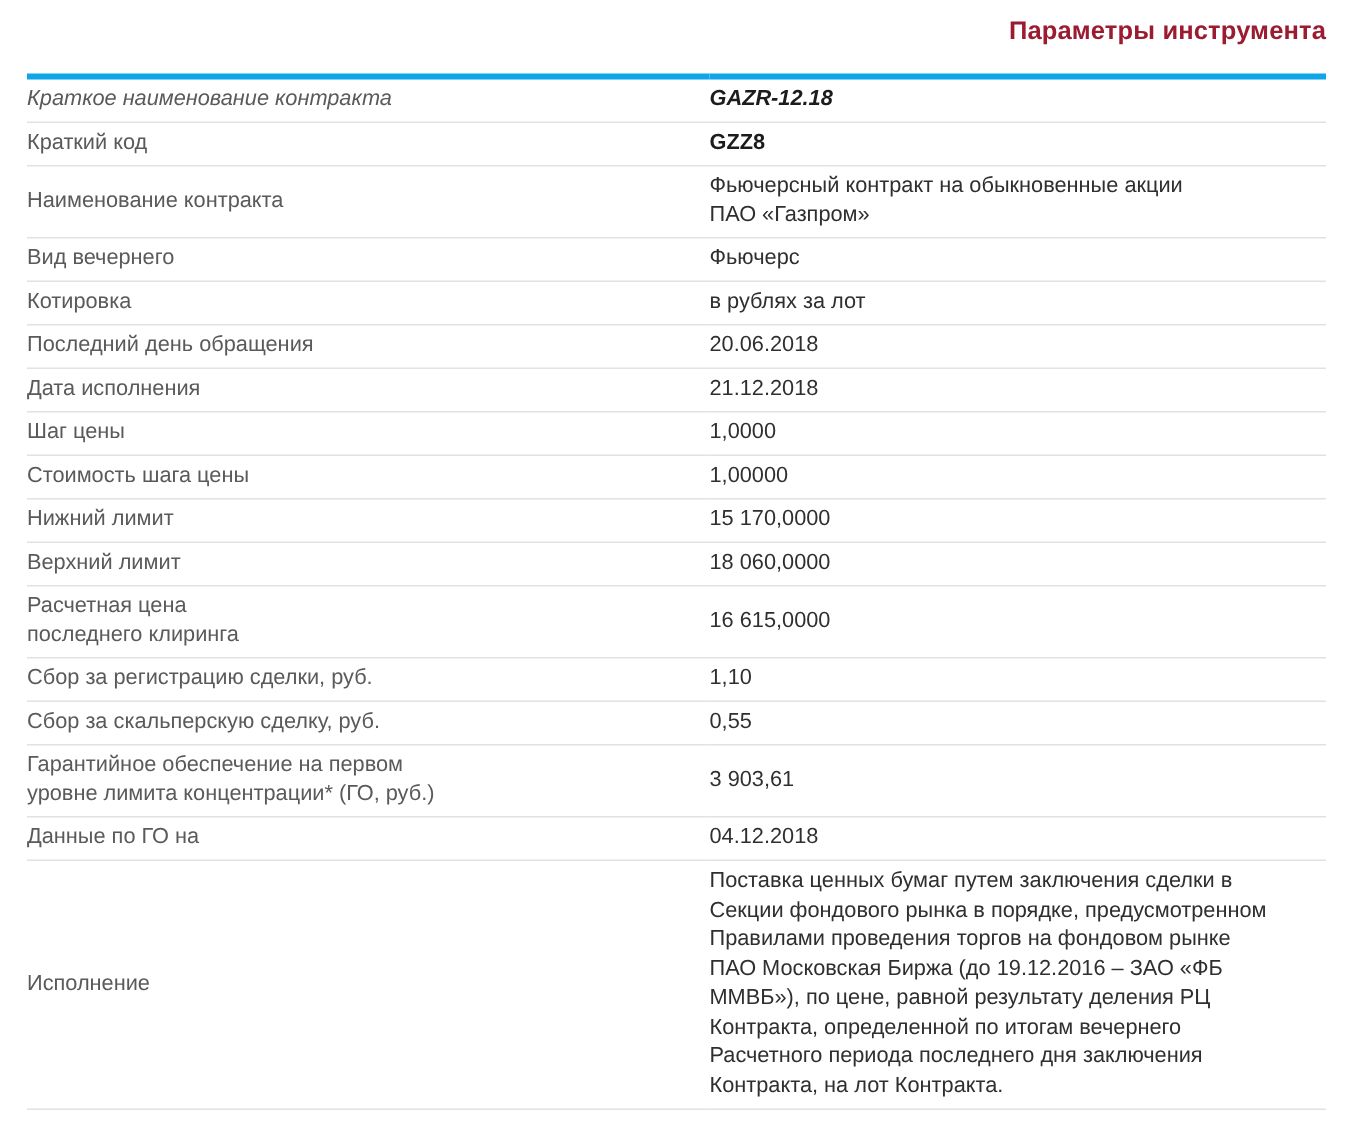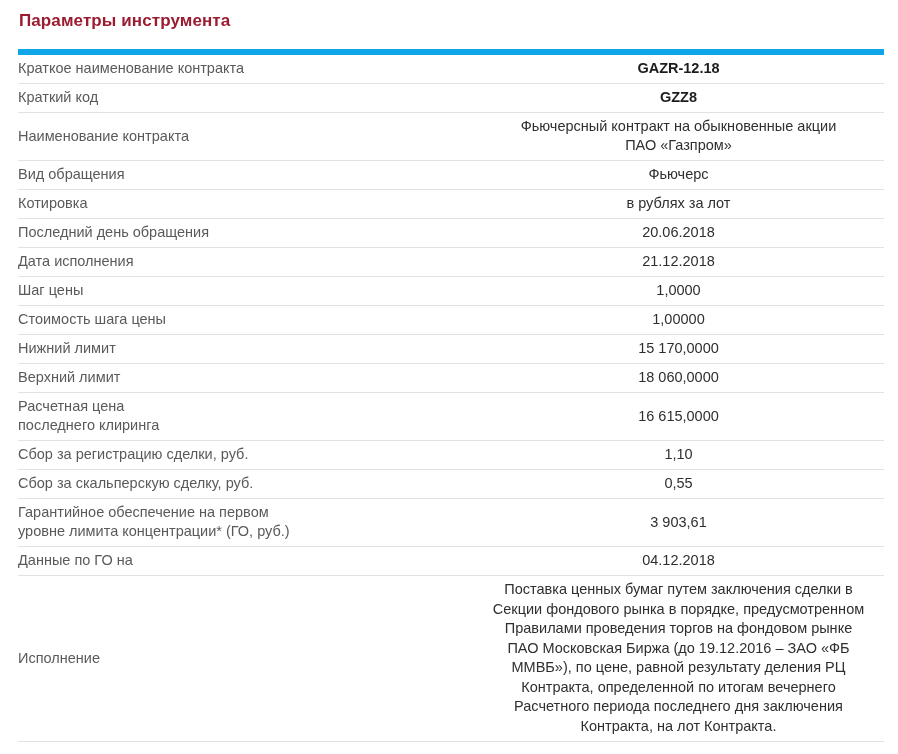--- a/index.html
+++ b/index.html
@@ -23,54 +23,56 @@
   }
 
   .page-title {
     color: #9b1b30;
     font-size: 17px;
     font-weight: bold;
     letter-spacing: 0.1px;
     margin: 10px 0 0 0;
     padding: 0 0 0 1px;
     line-height: 22px;
+    text-align: right;
   }
 
   .params-table {
     width: 866px;
     border-collapse: collapse;
     margin-top: 17px;
     table-layout: fixed;
   }
 
   .params-table tr.param-row > td {
     border-bottom: 1px solid #e2e2e2;
     padding: 4px 0 5px 0;
     vertical-align: middle;
   }
 
   .params-table tr.param-row:first-child > td {
-    border-top: 6px solid #0ea5e9;
+    border-top: 4px solid #0ea5e9;
+    font-style: italic;
   }
 
   td.param-label {
     width: 455px;
     color: #5a5a5a;
     font-size: 14.5px;
     line-height: 19px;
     text-align: left;
     padding-right: 8px;
     white-space: pre-line;
   }
 
   td.param-value {
     color: #2f2f2f;
     font-size: 14.5px;
     line-height: 19px;
-    text-align: center;
+    text-align: left;
     padding-left: 8px;
     white-space: pre-line;
   }
 
   td.param-value.is-bold {
     font-weight: bold;
     color: #1c1c1c;
   }
 
   tr.row-tall > td {
@@ -108,21 +110,21 @@
         <tr class="param-row">
           <td class="param-label">Краткий код</td>
           <td class="param-value is-bold">GZZ8</td>
         </tr>
         <tr class="param-row">
           <td class="param-label">Наименование контракта</td>
           <td class="param-value">Фьючерсный контракт на обыкновенные акции
 ПАО «Газпром»</td>
         </tr>
         <tr class="param-row">
-          <td class="param-label">Вид обращения</td>
+          <td class="param-label">Вид вечернего</td>
           <td class="param-value">Фьючерс</td>
         </tr>
         <tr class="param-row">
           <td class="param-label">Котировка</td>
           <td class="param-value">в рублях за лот</td>
         </tr>
         <tr class="param-row">
           <td class="param-label">Последний день обращения</td>
           <td class="param-value">20.06.2018</td>
         </tr>

